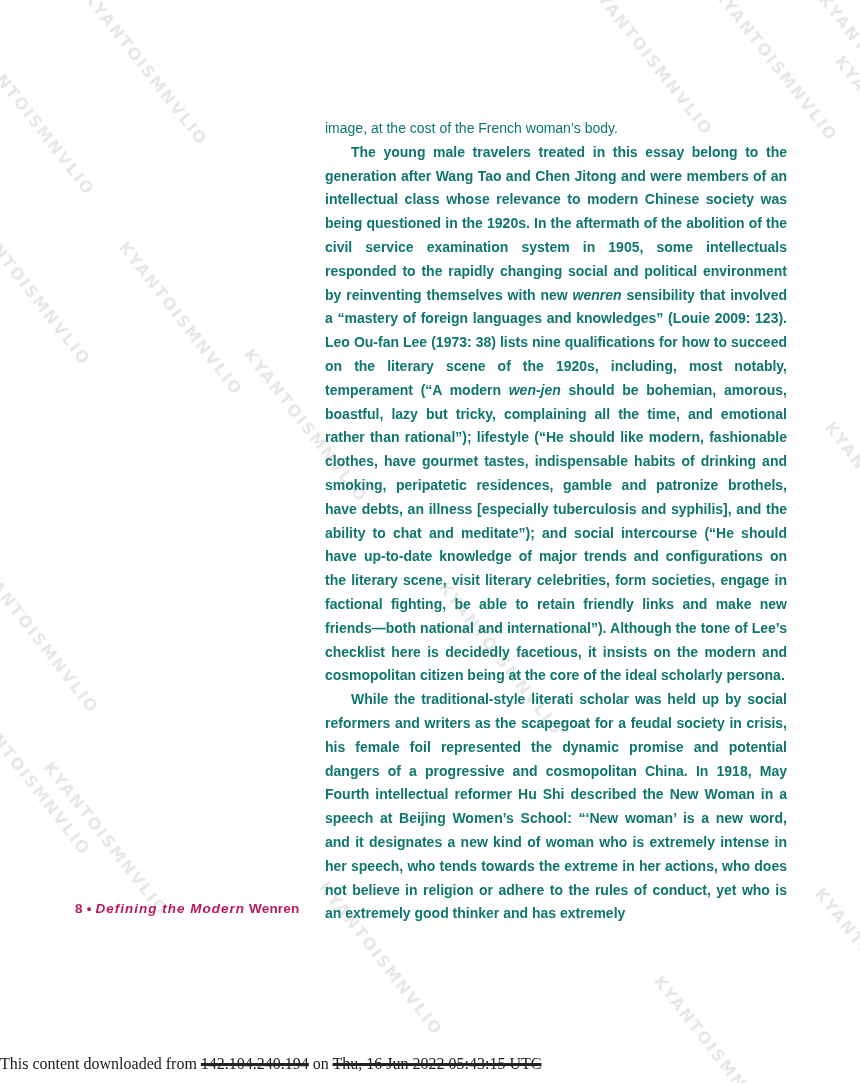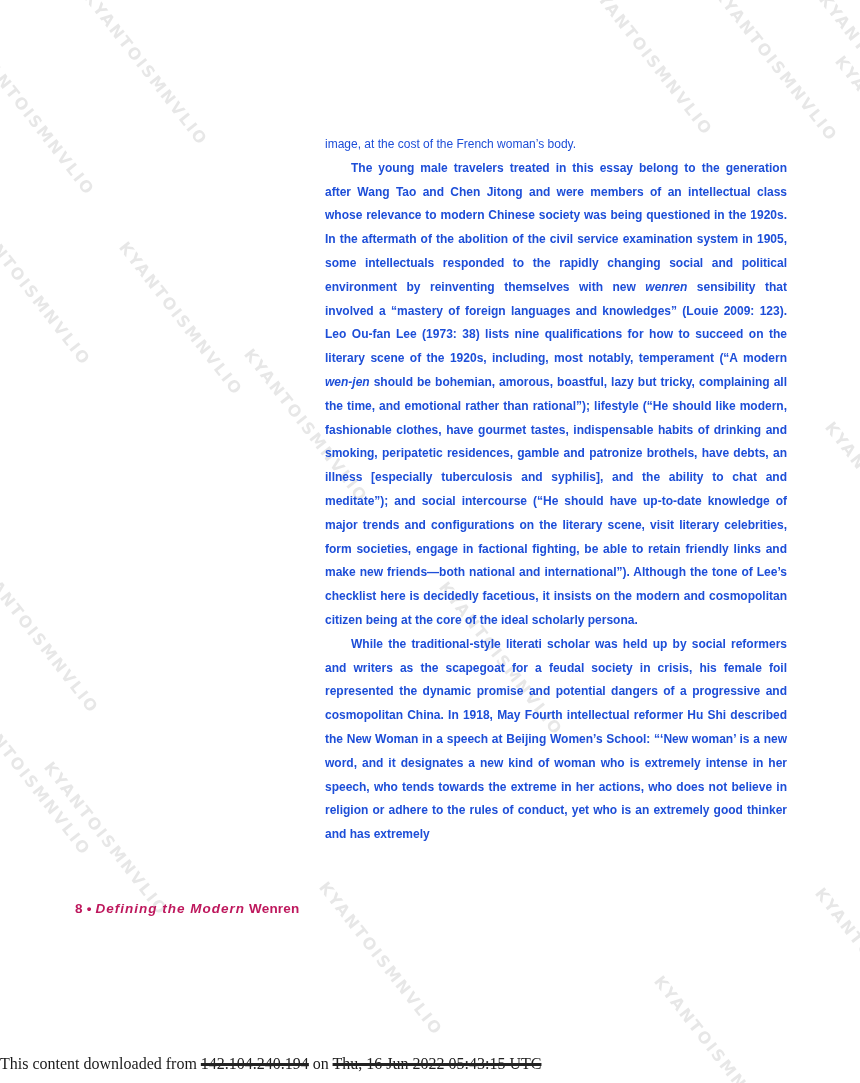--- a/index.html
+++ b/index.html
@@ -24,26 +24,26 @@
     font-family: "DejaVu Sans", sans-serif;
     font-weight: bold;
     font-size: 16px;
     letter-spacing: 2px;
     color: rgba(40, 40, 40, 0.11);
     white-space: nowrap;
   }
   .text-block {
     position: absolute;
     left: 325px;
-    top: 133px;
+    top: 117px;
     width: 462px;
     z-index: 2;
-    font-size: 12px;
+    font-size: 14px;
     line-height: 23.8px;
-    color: #1d4ed8;
+    color: #0f766e;
     text-align: justify;
   }
   .para { margin: 0; }
   .para.indent { text-indent: 26px; font-weight: bold; }
   .it { font-style: italic; }
   .running-footer {
     position: absolute;
     left: 75px;
     top: 901px;
     z-index: 2;

